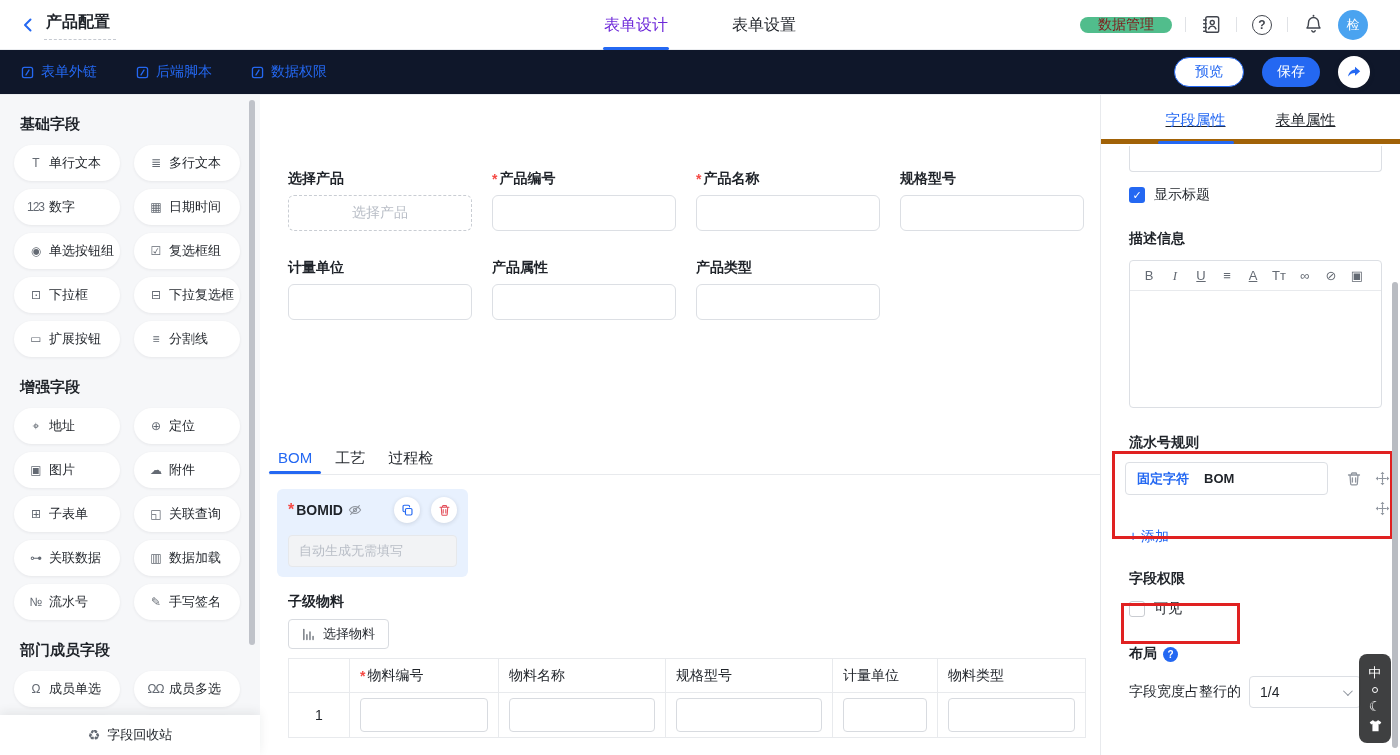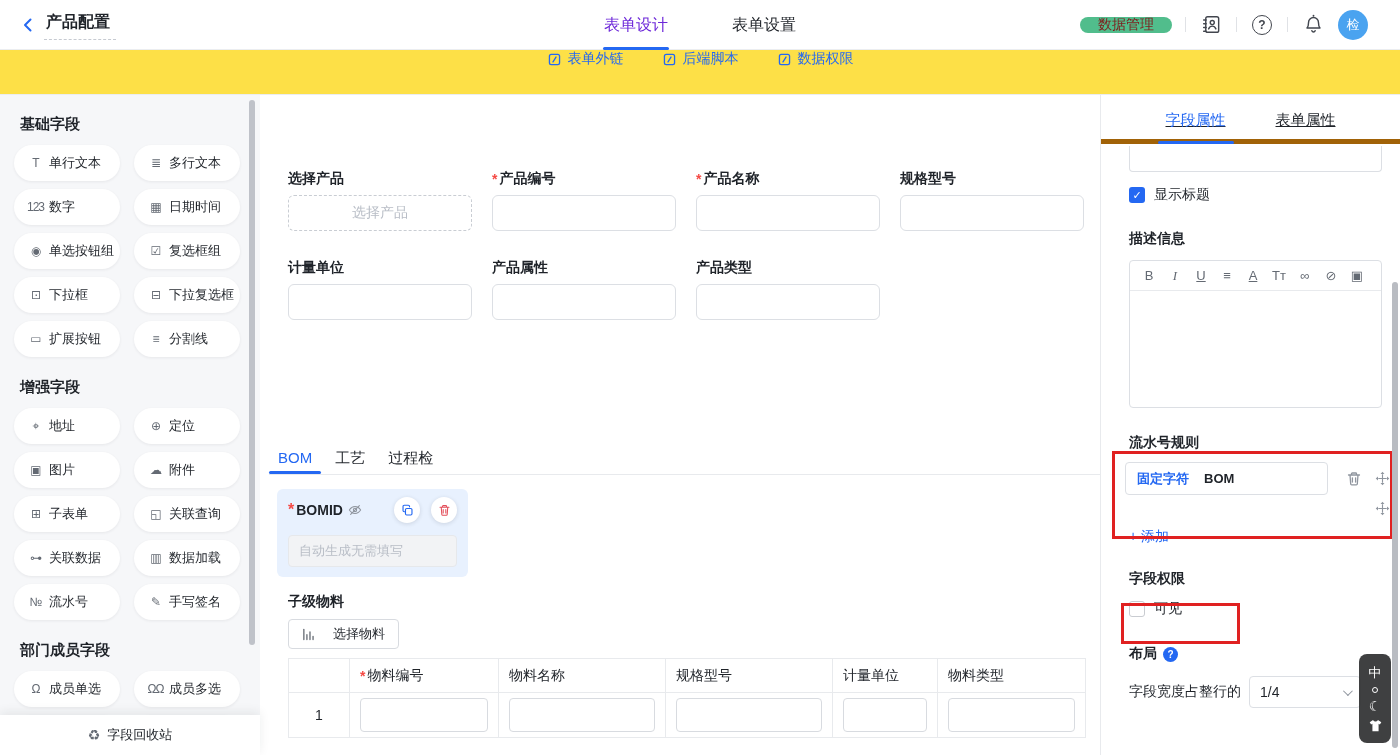--- a/index.html
+++ b/index.html
@@ -23,22 +23,22 @@
   .data-manage-btn { height:16px; padding:0 18px; border-radius:16px; background:#51bd8c; color:#7f1d1d;
     font-size:14px; display:flex; align-items:center; border:none; cursor:pointer; }
   .hdr-divider { width:1px; height:15px; background:#e0e2e6; }
   .icon-btn { width:24px; height:24px; display:flex; align-items:center; justify-content:center; color:#42464e; cursor:pointer; position:relative; }
   .help-circle { width:20px; height:20px; border:1.5px solid #42464e; border-radius:50%; font-size:12px; font-weight:700;
     display:flex; align-items:center; justify-content:center; color:#42464e; }
   .avatar { width:30px; height:30px; border-radius:50%; background:#4aa3f0; color:#fff; font-size:13px;
     display:flex; align-items:center; justify-content:center; cursor:pointer; }
 
   
-  .subbar { position:absolute; top:50px; left:0; right:0; height:45px; background:#fde047;
-    border-bottom:1px solid #ebedf0; display:flex; align-items:center; padding:0 20px; z-index:6;flex-direction:column; }
+  .subbar { position:absolute; top:50px; left:0; right:0; height:45px; background:#0f172a;
+    border-bottom:1px solid #ebedf0; display:flex; align-items:center; padding:0 20px; z-index:6; }
   .sub-links { display:flex; gap:38px; }
   .sub-link { display:flex; align-items:center; gap:6px; color:#2468f2; font-size:14px; cursor:pointer; }
   .subbar-right { margin-left:auto; display:flex; align-items:center; gap:18px; padding-right:10px; }
   .btn-outline { min-width:70px; height:30px; border:1px solid #2468f2; color:#2468f2; background:#fff;
     border-radius:16px; font-size:14px; display:flex; align-items:center; justify-content:center; cursor:pointer; }
   .btn-primary { min-width:58px; height:30px; background:#2468f2; color:#fff; border:none;
     border-radius:16px; font-size:14px; display:flex; align-items:center; justify-content:center; cursor:pointer; }
   .share-btn { width:32px; height:32px; border-radius:50%; background:#fff;
     box-shadow:0 1px 5px rgba(31,35,41,.18); display:flex; align-items:center; justify-content:center; cursor:pointer; }
 
@@ -87,21 +87,21 @@
   .circle-btn { width:26px; height:26px; border-radius:50%; background:#fff; flex:none;
     box-shadow:0 1px 4px rgba(31,35,41,.14); display:flex; align-items:center; justify-content:center; cursor:pointer; }
   .circle-btn.copy { margin-left:auto; color:#2468f2; }
   .circle-btn.del { margin-left:11px; color:#e34d59; }
   .bom-input { margin-top:12px; height:32px; background:#f2f3f5; border:1px solid #e6e8eb; border-radius:4px;
     display:flex; align-items:center; padding:0 10px; color:#b8bdc6; font-size:13px; }
 
   .sub-section { margin-left:11px; }
   .sub-title { margin-top:16px; font-size:14px; font-weight:700; }
   .select-mat-btn { margin-top:8px; height:30px; width:fit-content; padding:0 13px; border:1px solid #d8dbe0;
-    border-radius:4px; background:#fff; display:flex; align-items:center; gap:18px; font-size:13px; cursor:pointer; }
+    border-radius:4px; background:#fff; display:flex; align-items:center; gap:8px; font-size:13px; cursor:pointer; }
   .mat-table { margin-top:9px; width:798px; border:1px solid #e8eaed; }
   .mt-head { display:flex; height:34px; border-bottom:1px solid #e8eaed; }
   .mt-row { display:flex; height:44px; }
   .mt-cell { border-right:1px solid #e8eaed; height:100%; display:flex; align-items:center;
     padding:0 10px; font-size:14px; }
   .mt-head > div:nth-of-type(1), .mt-row > div:nth-of-type(1) { width:61px; flex:none; justify-content:center; }
   .mt-head > div:nth-of-type(2), .mt-row > div:nth-of-type(2) { width:149px; flex:none; }
   .mt-head > div:nth-of-type(3), .mt-row > div:nth-of-type(3) { width:167px; flex:none; }
   .mt-head > div:nth-of-type(4), .mt-row > div:nth-of-type(4) { width:167px; flex:none; }
   .mt-head > div:nth-of-type(5), .mt-row > div:nth-of-type(5) { width:105px; flex:none; }
@@ -232,20 +232,29 @@
       <span class="sub-link">
         <span>
           <svg width="15" height="15" viewBox="0 0 16 16" fill="none" stroke="#2468f2" stroke-width="1.4" stroke-linecap="round" stroke-linejoin="round">
             <rect x="2.6" y="2.6" width="10.8" height="10.8" rx="2"></rect>
             <path d="M9.6 5.4L6.4 10.6"></path>
           </svg>
         </span>
         <span>数据权限</span>
       </span>
     </div>
+  <div class="subbar-right">
+    <button class="btn-outline">预览</button>
+    <button class="btn-primary">保存</button>
+    <span class="share-btn">
+      <svg width="16" height="16" viewBox="0 0 16 16" fill="#2468f2">
+          <path d="M9 2.8v2.6C4.6 5.9 2.6 8.9 2.1 12.6c1.9-2.4 4-3.5 6.9-3.5v2.7l5.2-4.5L9 2.8z"></path>
+        </svg>
+    </span>
+  </div>
 </div>
 
 <div class="sidebar">
   <div class="side-sec first">
     <div class="side-title">基础字段</div>
     <div class="pill-grid">
 
         <div class="pill">
           <span class="pill-ic">T</span>
           <span>单行文本</span>

